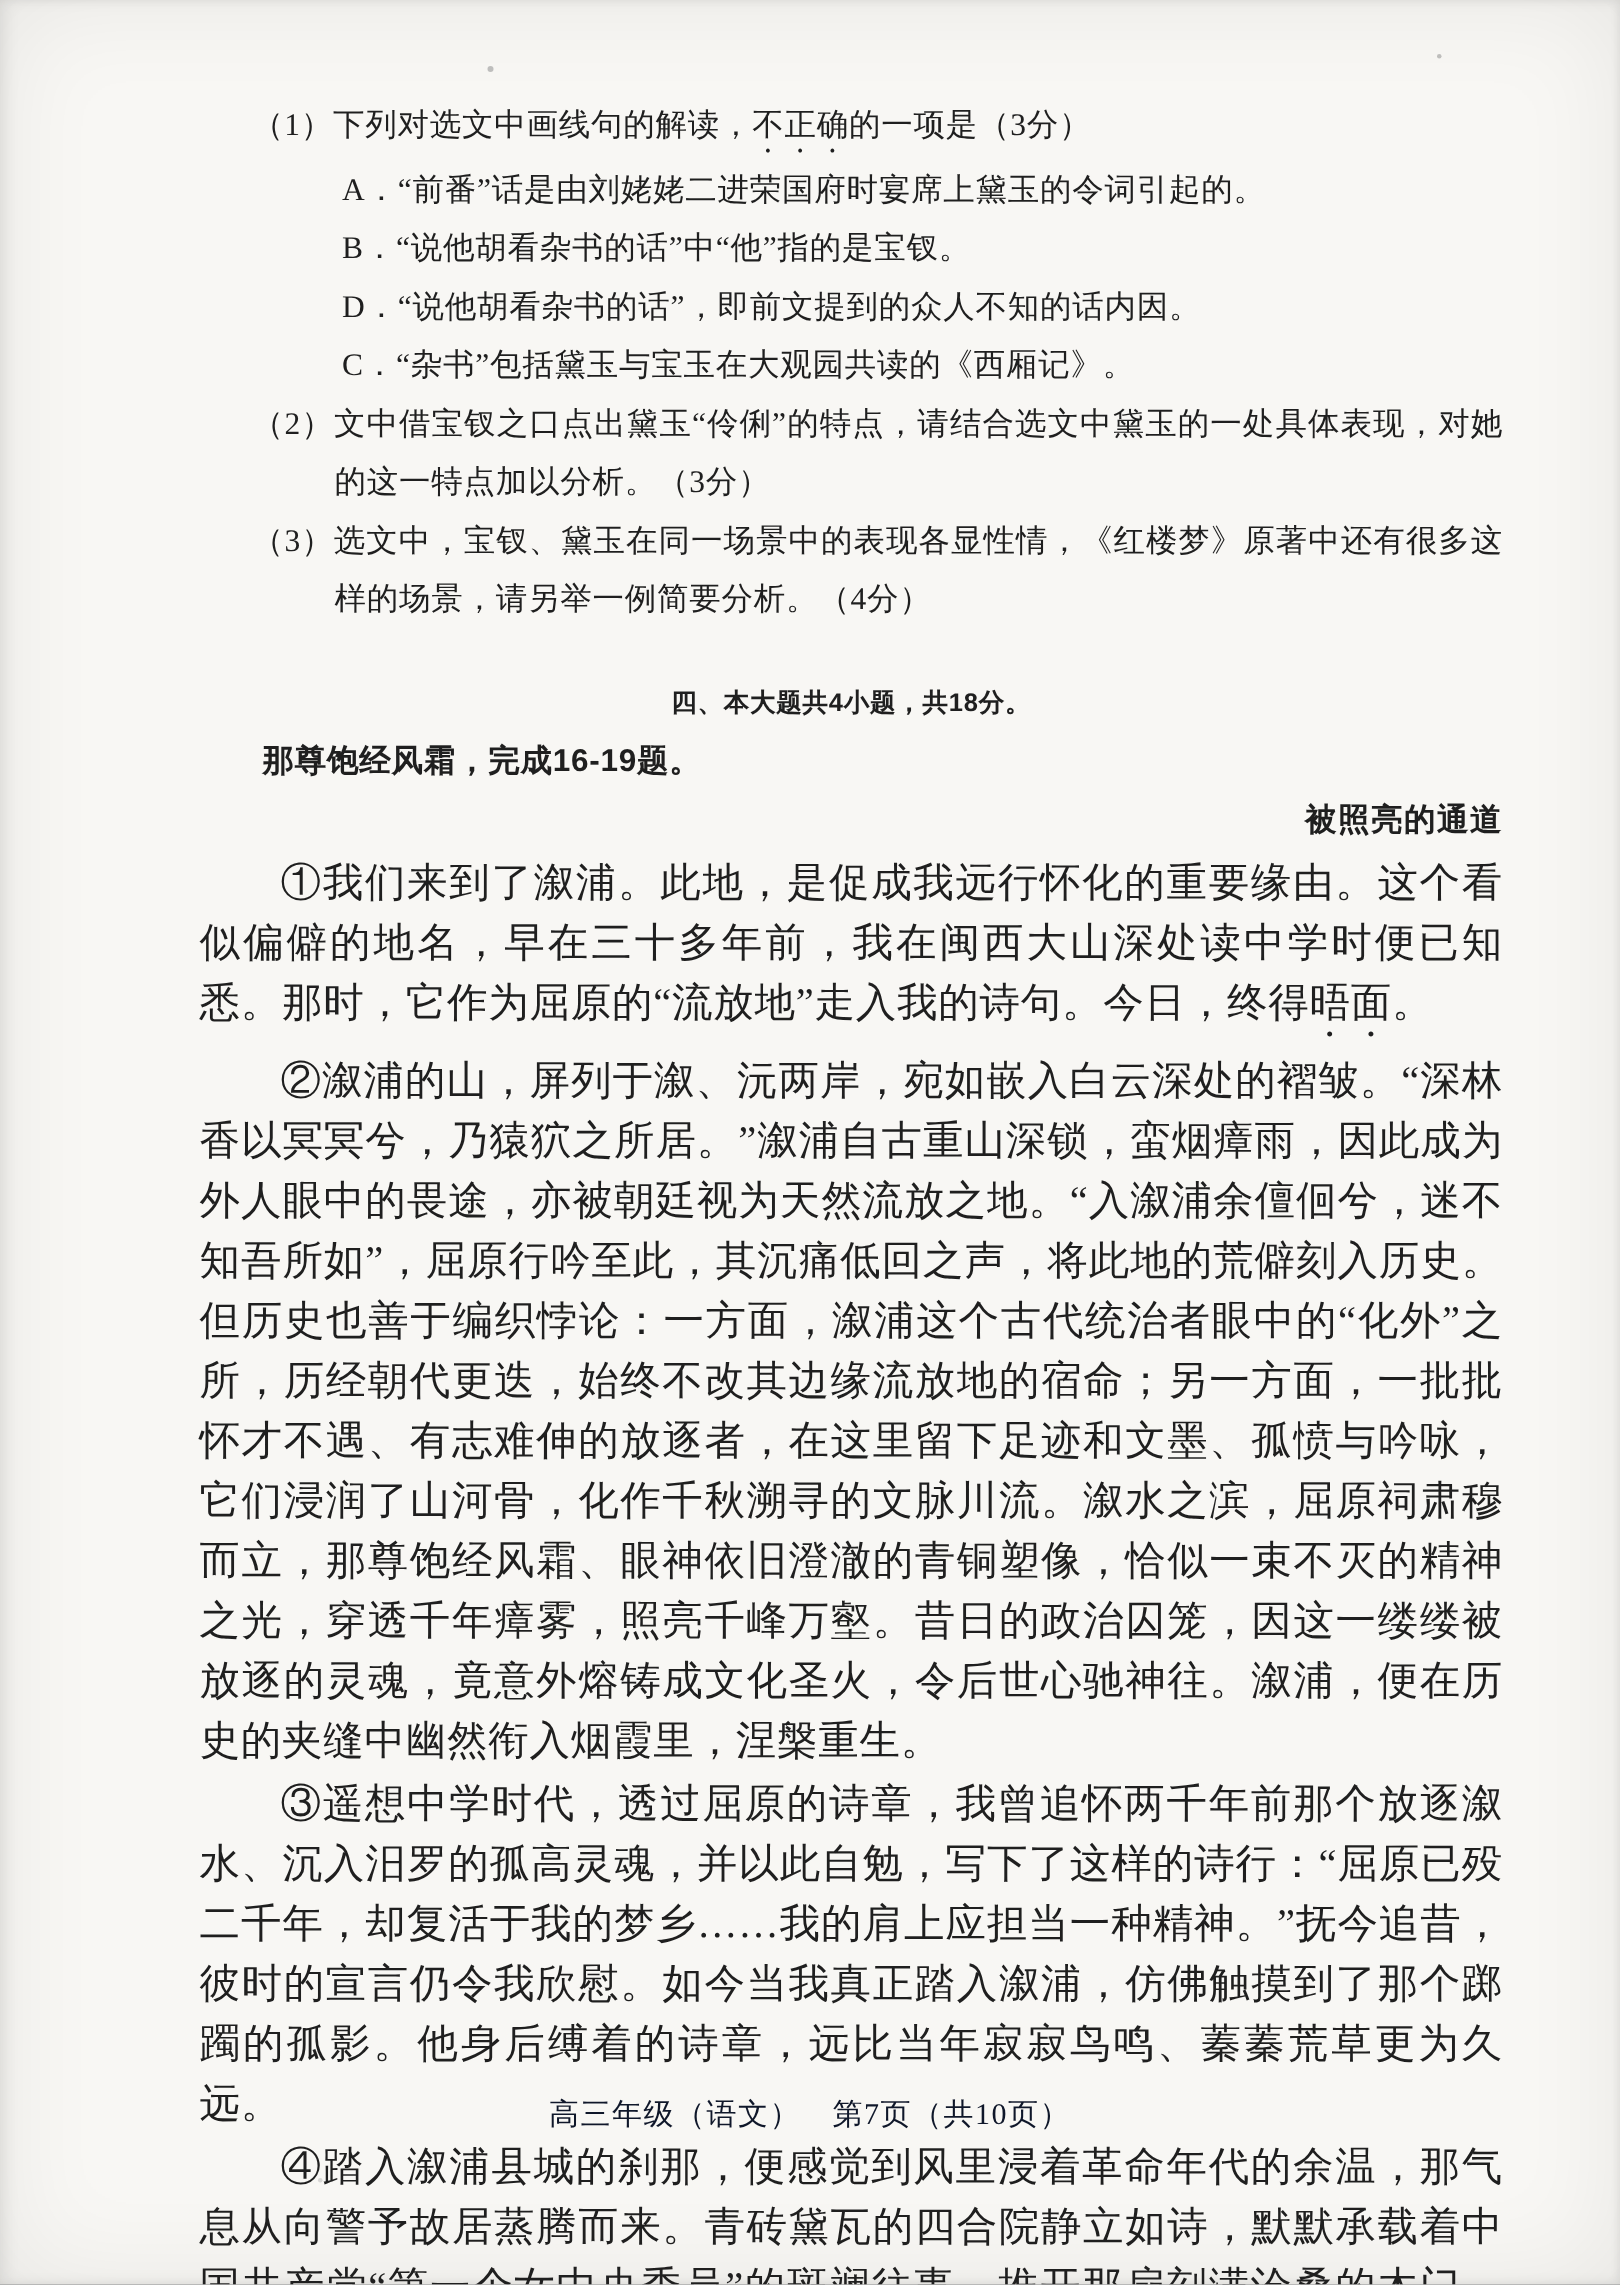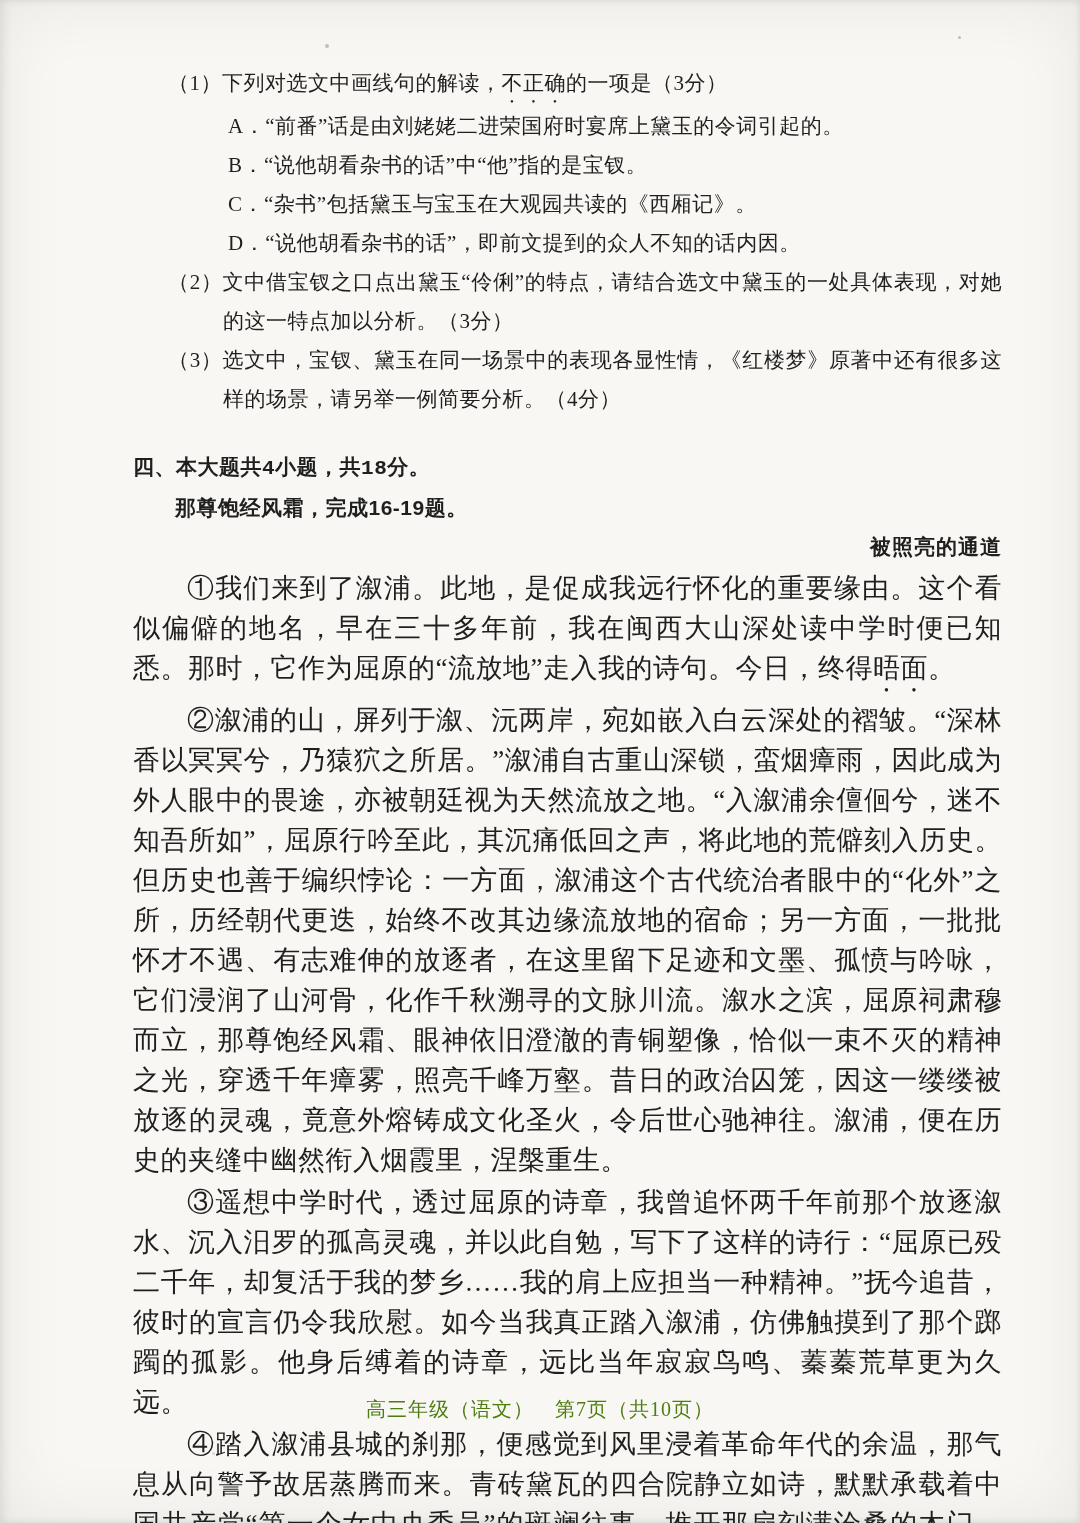--- a/index.html
+++ b/index.html
@@ -35,25 +35,26 @@
     letter-spacing: 0.5px;
   }
   .option {
     font-size: 21px;
     line-height: 39px;
     margin-left: 95px;
     letter-spacing: 0.5px;
   }
   .section-heading {
     margin-top: 30px;
-    font-family: Liberation Mono, monospace;
+    font-family: Liberation Sans, sans-serif;
     font-weight: 700;
-    font-size: 21px;
+    font-size: 17px;
     line-height: 39px;
     letter-spacing: 0.5px;
+    text-align: center;
   }
   .reading-instruction {
     font-family: "Liberation Sans", "DejaVu Sans", sans-serif;
     font-weight: 700;
     font-size: 21px;
     line-height: 39px;
     margin-left: 42px;
     letter-spacing: 0.5px;
   }
   .essay-title {
@@ -74,21 +75,21 @@
     margin-top: 2px;
   }
   .footer {
     position: absolute;
     left: 0;
     right: 0;
     top: 1396px;
     text-align: center;
     font-size: 20px;
     letter-spacing: 1px;
-    color: #4d7c0f;
+    color: #0f172a;
   }
   .em-dot {
     -webkit-text-emphasis: filled dot #1f1f1f;
     -webkit-text-emphasis-position: under left;
     text-emphasis: filled dot #1f1f1f;
     text-emphasis-position: under left;
   }
   .speck {
     position: absolute;
     background: #8f8f8f;
@@ -107,22 +108,22 @@
   <span class="speck speck-2"></span>
   <span class="speck speck-3"></span>
 
   <div class="content">
 
     <div>
       <div class="q-text">（1）下列对选文中画线句的解读，<span class="em-dot">不正确</span>的一项是（3分）</div>
       <div>
         <div class="option">A．“前番”话是由刘姥姥二进荣国府时宴席上黛玉的令词引起的。</div>
         <div class="option">B．“说他胡看杂书的话”中“他”指的是宝钗。</div>
+        <div class="option">D．“说他胡看杂书的话”，即前文提到的众人不知的话内因。</div>
         <div class="option">C．“杂书”包括黛玉与宝玉在大观园共读的《西厢记》。</div>
-        <div class="option">D．“说他胡看杂书的话”，即前文提到的众人不知的话内因。</div>
       </div>
     </div>
 
     <div class="q-text">（2）文中借宝钗之口点出黛玉“伶俐”的特点，请结合选文中黛玉的一处具体表现，对她的这一特点加以分析。（3分）</div>
 
     <div class="q-text">（3）选文中，宝钗、黛玉在同一场景中的表现各显性情，《红楼梦》原著中还有很多这样的场景，请另举一例简要分析。（4分）</div>
 
     <div class="section-heading">四、本大题共4小题，共18分。</div>
 
     <div class="reading-instruction">那尊饱经风霜，完成16-19题。</div>

